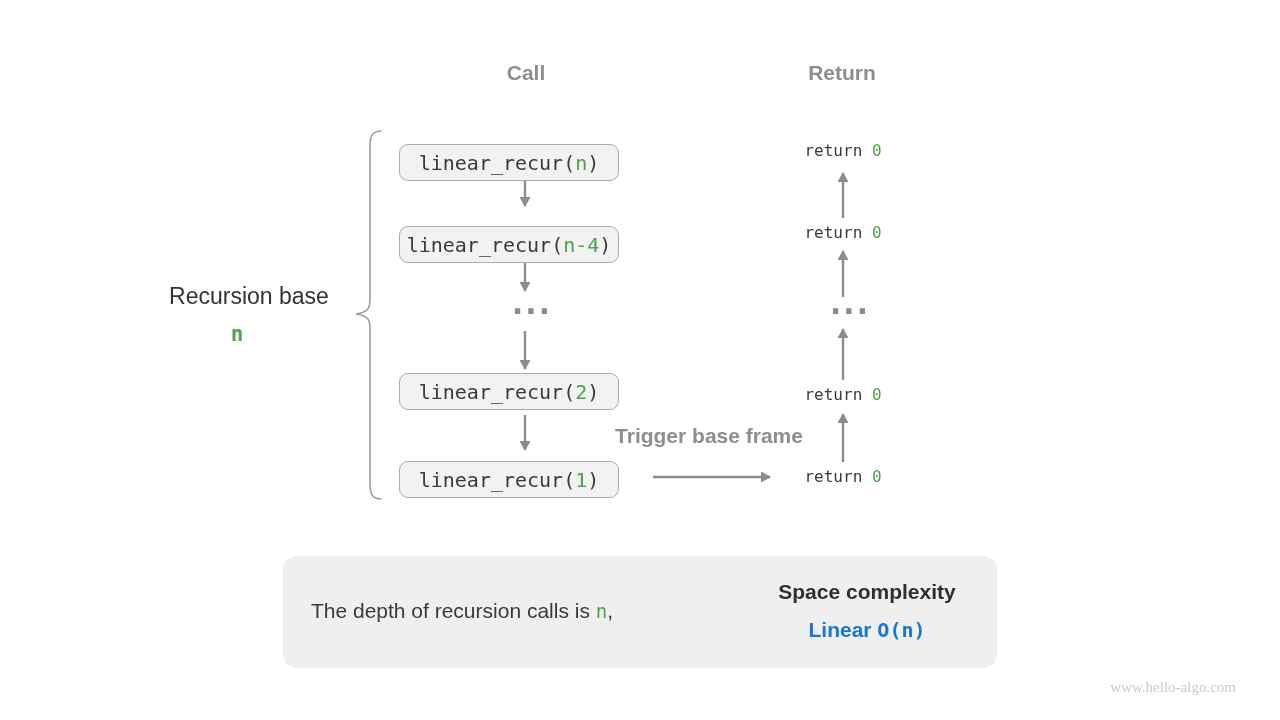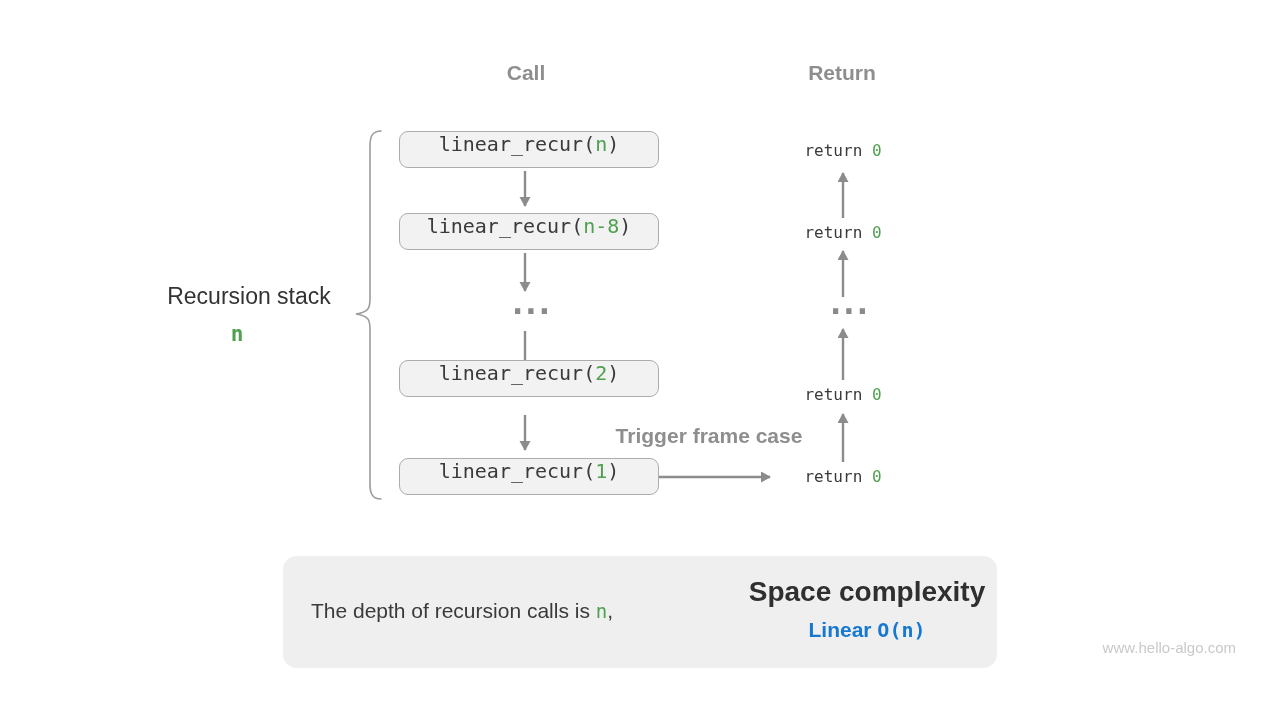--- a/index.html
+++ b/index.html
@@ -24,29 +24,30 @@
   .col-header {
     font-weight: 700;
     font-size: 21px;
     color: #8E8E8E;
     white-space: nowrap;
   }
 
   .code-box {
     position: absolute;
     left: 399px;
-    width: 260px;
+    width: 220px;
     height: 37px;
     box-sizing: border-box;
     background: #F2F2F2;
     border: 1.6px solid #ACACAC;
     border-radius: 9px;
     display: flex;
-    align-items: flex-start;
+    align-items: center;
     justify-content: center;
+    margin-top: 13px;
   }
   .code {
     font-family: "DejaVu Sans Mono", "Liberation Mono", monospace;
     font-size: 20px;
     color: #3A3A3A;
     white-space: pre;
   }
   .green { color: #4FA14F; }
   .ret {
     white-space: pre;
@@ -104,40 +105,40 @@
     font-family: "DejaVu Sans Mono", "Liberation Mono", monospace;
     font-size: 19px;
   }
   .sum-right {
     text-align: center;
     line-height: 38px;
     white-space: nowrap;
   }
   .result-title {
     font-weight: 700;
-    font-size: 28px;
+    font-size: 21px;
     color: #2F2F2F;
   }
   .result-value {
     font-weight: 700;
     font-size: 21px;
     color: #1778D2;
   }
   .result-value .mono {
     font-family: "DejaVu Sans Mono", "Liberation Mono", monospace;
     font-size: 20px;
     font-weight: 700;
     text-align: right;
   }
 
   .watermark {
     position: absolute;
     right: 44px;
-    top: 639px;
-    font-family: Liberation Sans, sans-serif;
+    top: 679px;
+    font-family: Liberation Serif, serif;
     font-size: 15px;
     color: #C9C9C9;
     white-space: nowrap;
   }
 </style>
 </head>
 <body>
 
 <div class="canvas">
 
@@ -163,44 +164,44 @@
     <line x1="653" y1="477" x2="770" y2="477" stroke="#8C8C8C" stroke-width="2.4" marker-end="url(#ah)"></line>
 
     <g transform="translate(710,595)">
       <polygon points="0,8 22,8 22,0 42,15 22,30 22,22 0,22" fill="#C3C3C3"></polygon>
     </g>
   </svg>
 
   <div class="abs ctr col-header" style="left:526px; top:73px;text-align:center;">Call</div>
   <div class="abs ctr col-header" style="left:842px; top:73px;">Return</div>
 
-  <div class="abs ctr depth-title" style="left:249px; top:296px;">Recursion stack</div>
+  <div class="abs ctr depth-title" style="left:249px; top:296px;">Recursion base</div>
   <div class="abs ctr depth-var" style="left:237px; top:334px;">n</div>
 
   <div class="code-box" style="top:131px;">
     <span class="code"><span>linear_recur(</span><span class="green">n</span><span>)</span></span>
   </div>
   <div class="code-box" style="top:213px;">
-    <span class="code"><span>linear_recur(</span><span class="green">n-8</span><span>)</span></span>
+    <span class="code"><span>linear_recur(</span><span class="green">n-4</span><span>)</span></span>
   </div>
   <div class="abs ctr dots" style="left:525px; top:303px;">...</div>
   <div class="code-box" style="top:360px;">
     <span class="code"><span>linear_recur(</span><span class="green">2</span><span>)</span></span>
   </div>
-  <div class="code-box" style="top:458px;">
+  <div class="code-box" style="top:448px;">
     <span class="code"><span>linear_recur(</span><span class="green">1</span><span>)</span></span>
   </div>
 
   <div class="abs ctr ret" style="left:843px; top:150px;"><span>return </span><span class="green">0</span></div>
   <div class="abs ctr ret" style="left:843px; top:232px;"><span>return </span><span class="green">0</span></div>
   <div class="abs ctr dots" style="left:843px; top:303px;">...</div>
   <div class="abs ctr ret" style="left:843px; top:394px;"><span>return </span><span class="green">0</span></div>
   <div class="abs ctr ret" style="left:843px; top:476px;"><span>return </span><span class="green">0</span></div>
 
-  <div class="abs ctr trigger" style="left:709px; top:436px;">Trigger frame case</div>
+  <div class="abs ctr trigger" style="left:709px; top:436px;">Trigger base frame</div>
 
   <div class="summary-box"></div>
   <div class="abs ctr sum-left" style="left:462px; top:611px;">
     <div><span>The depth of recursion calls is </span><span class="mono green">n</span><span>,</span></div>
   </div>
   <div class="abs ctr sum-right" style="left:867px; top:611px;">
     <div class="result-title">Space complexity</div>
     <div class="result-value"><span>Linear </span><span class="mono">O(n)</span></div>
   </div>
 

